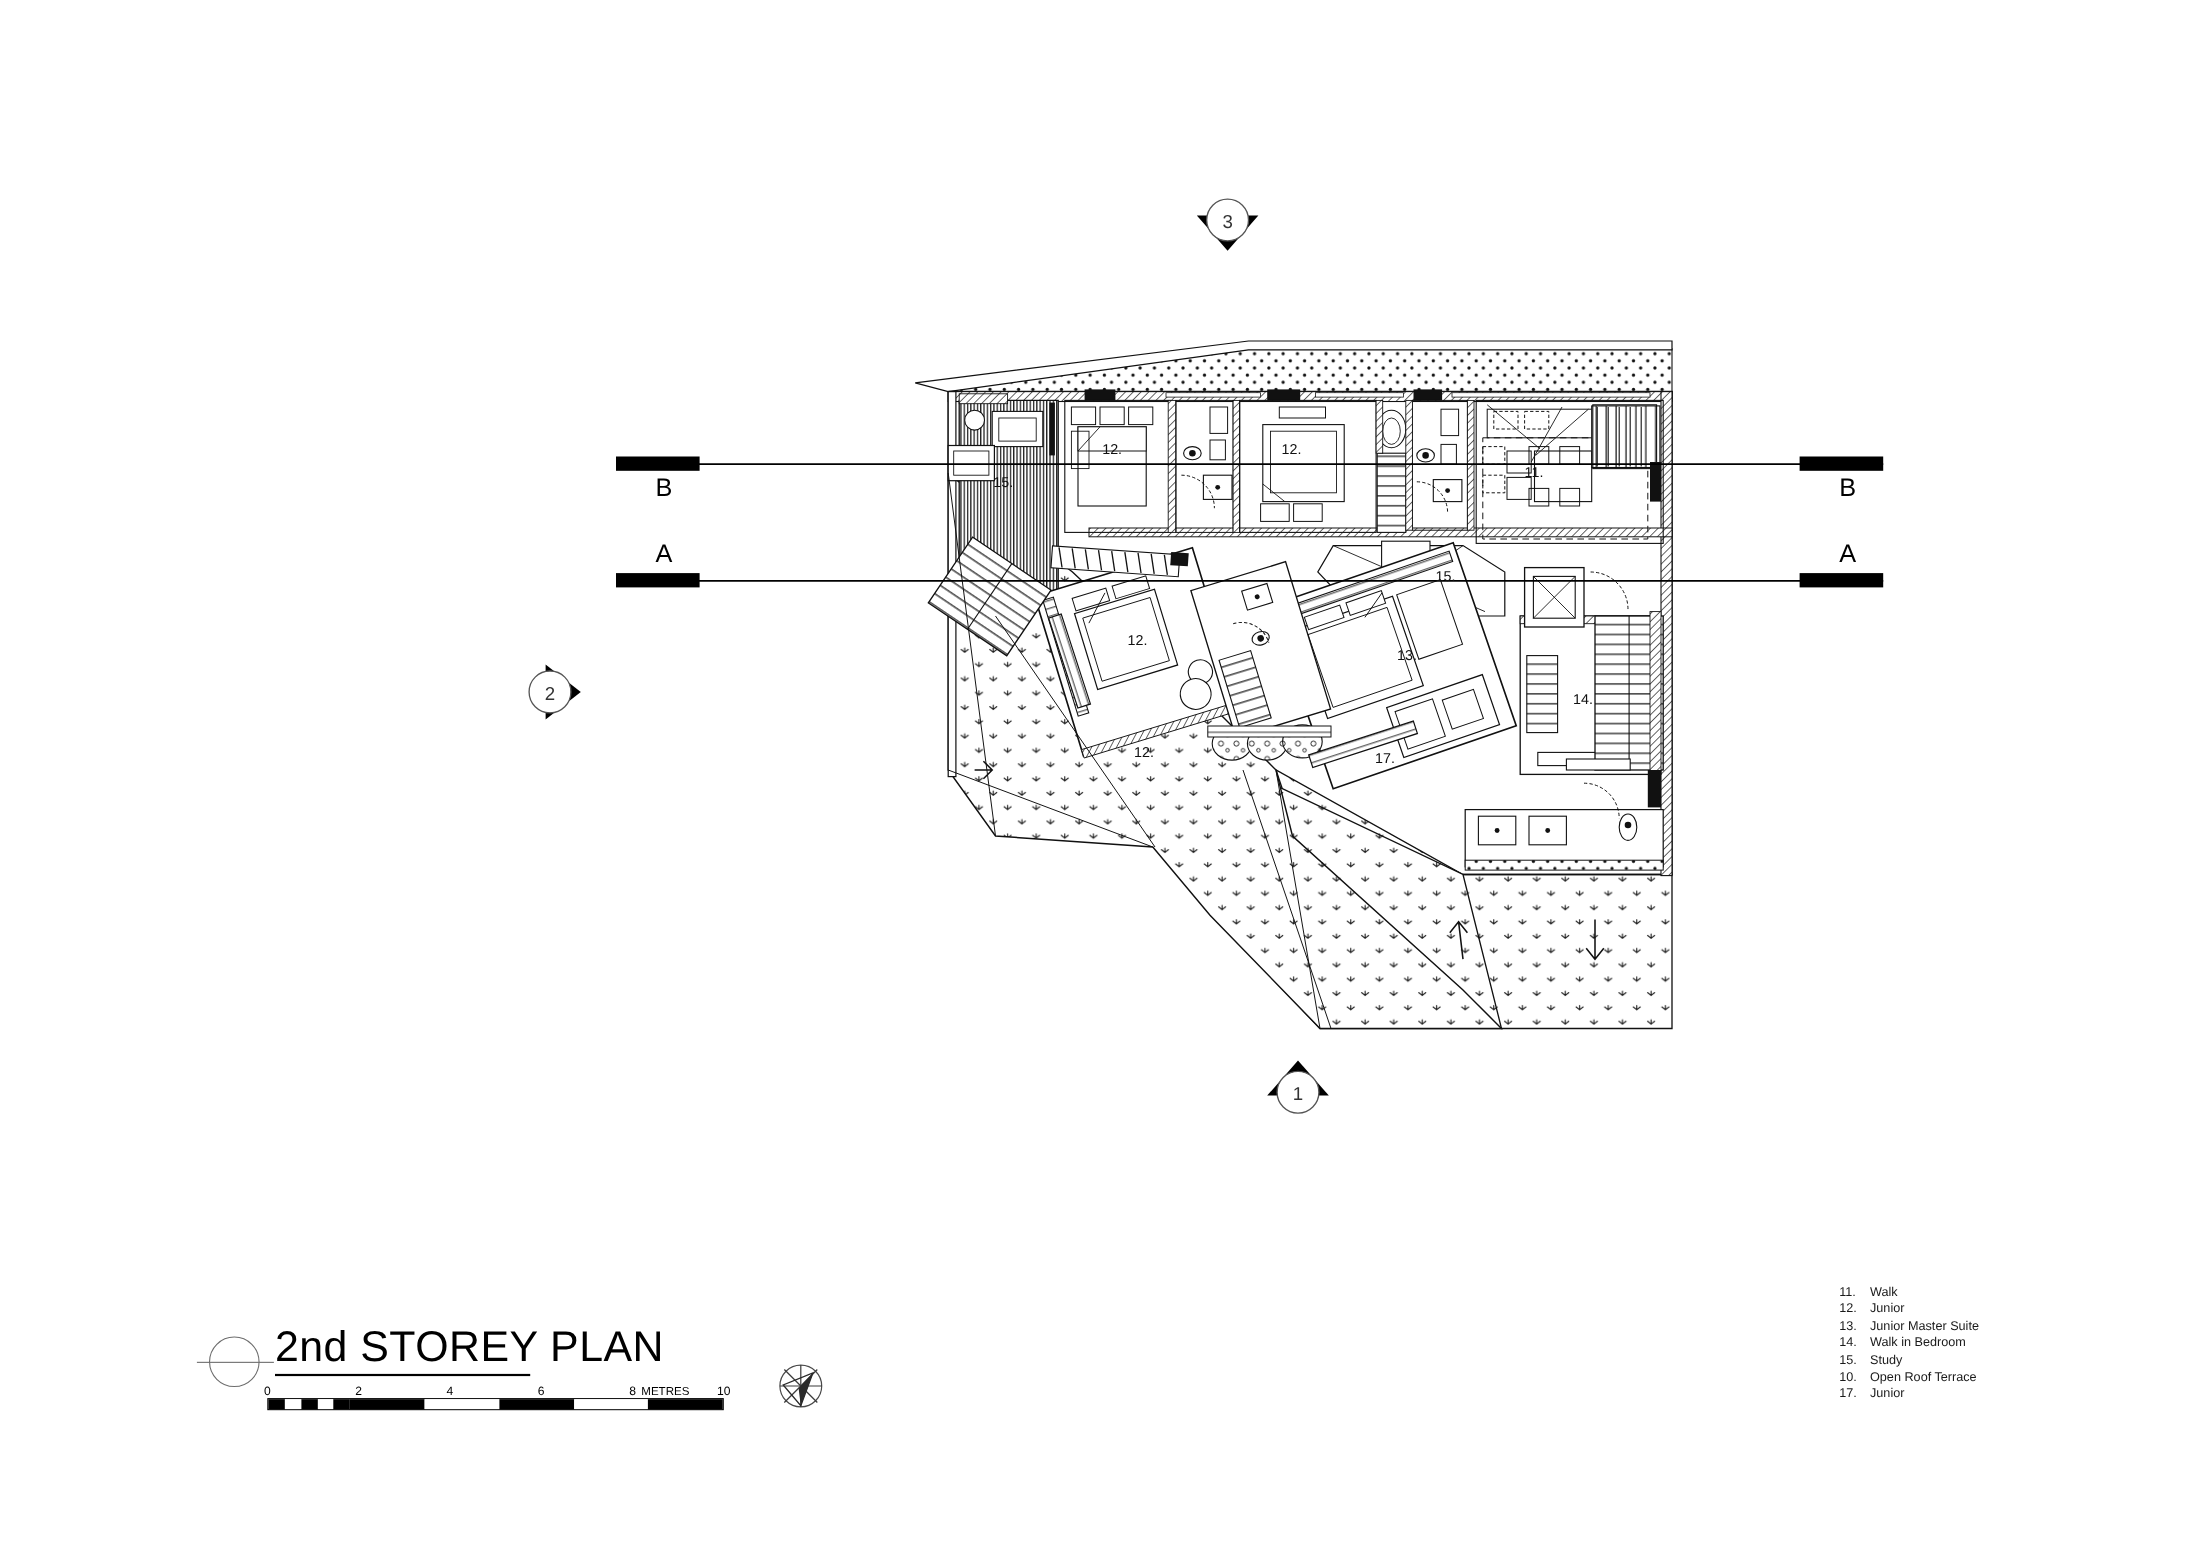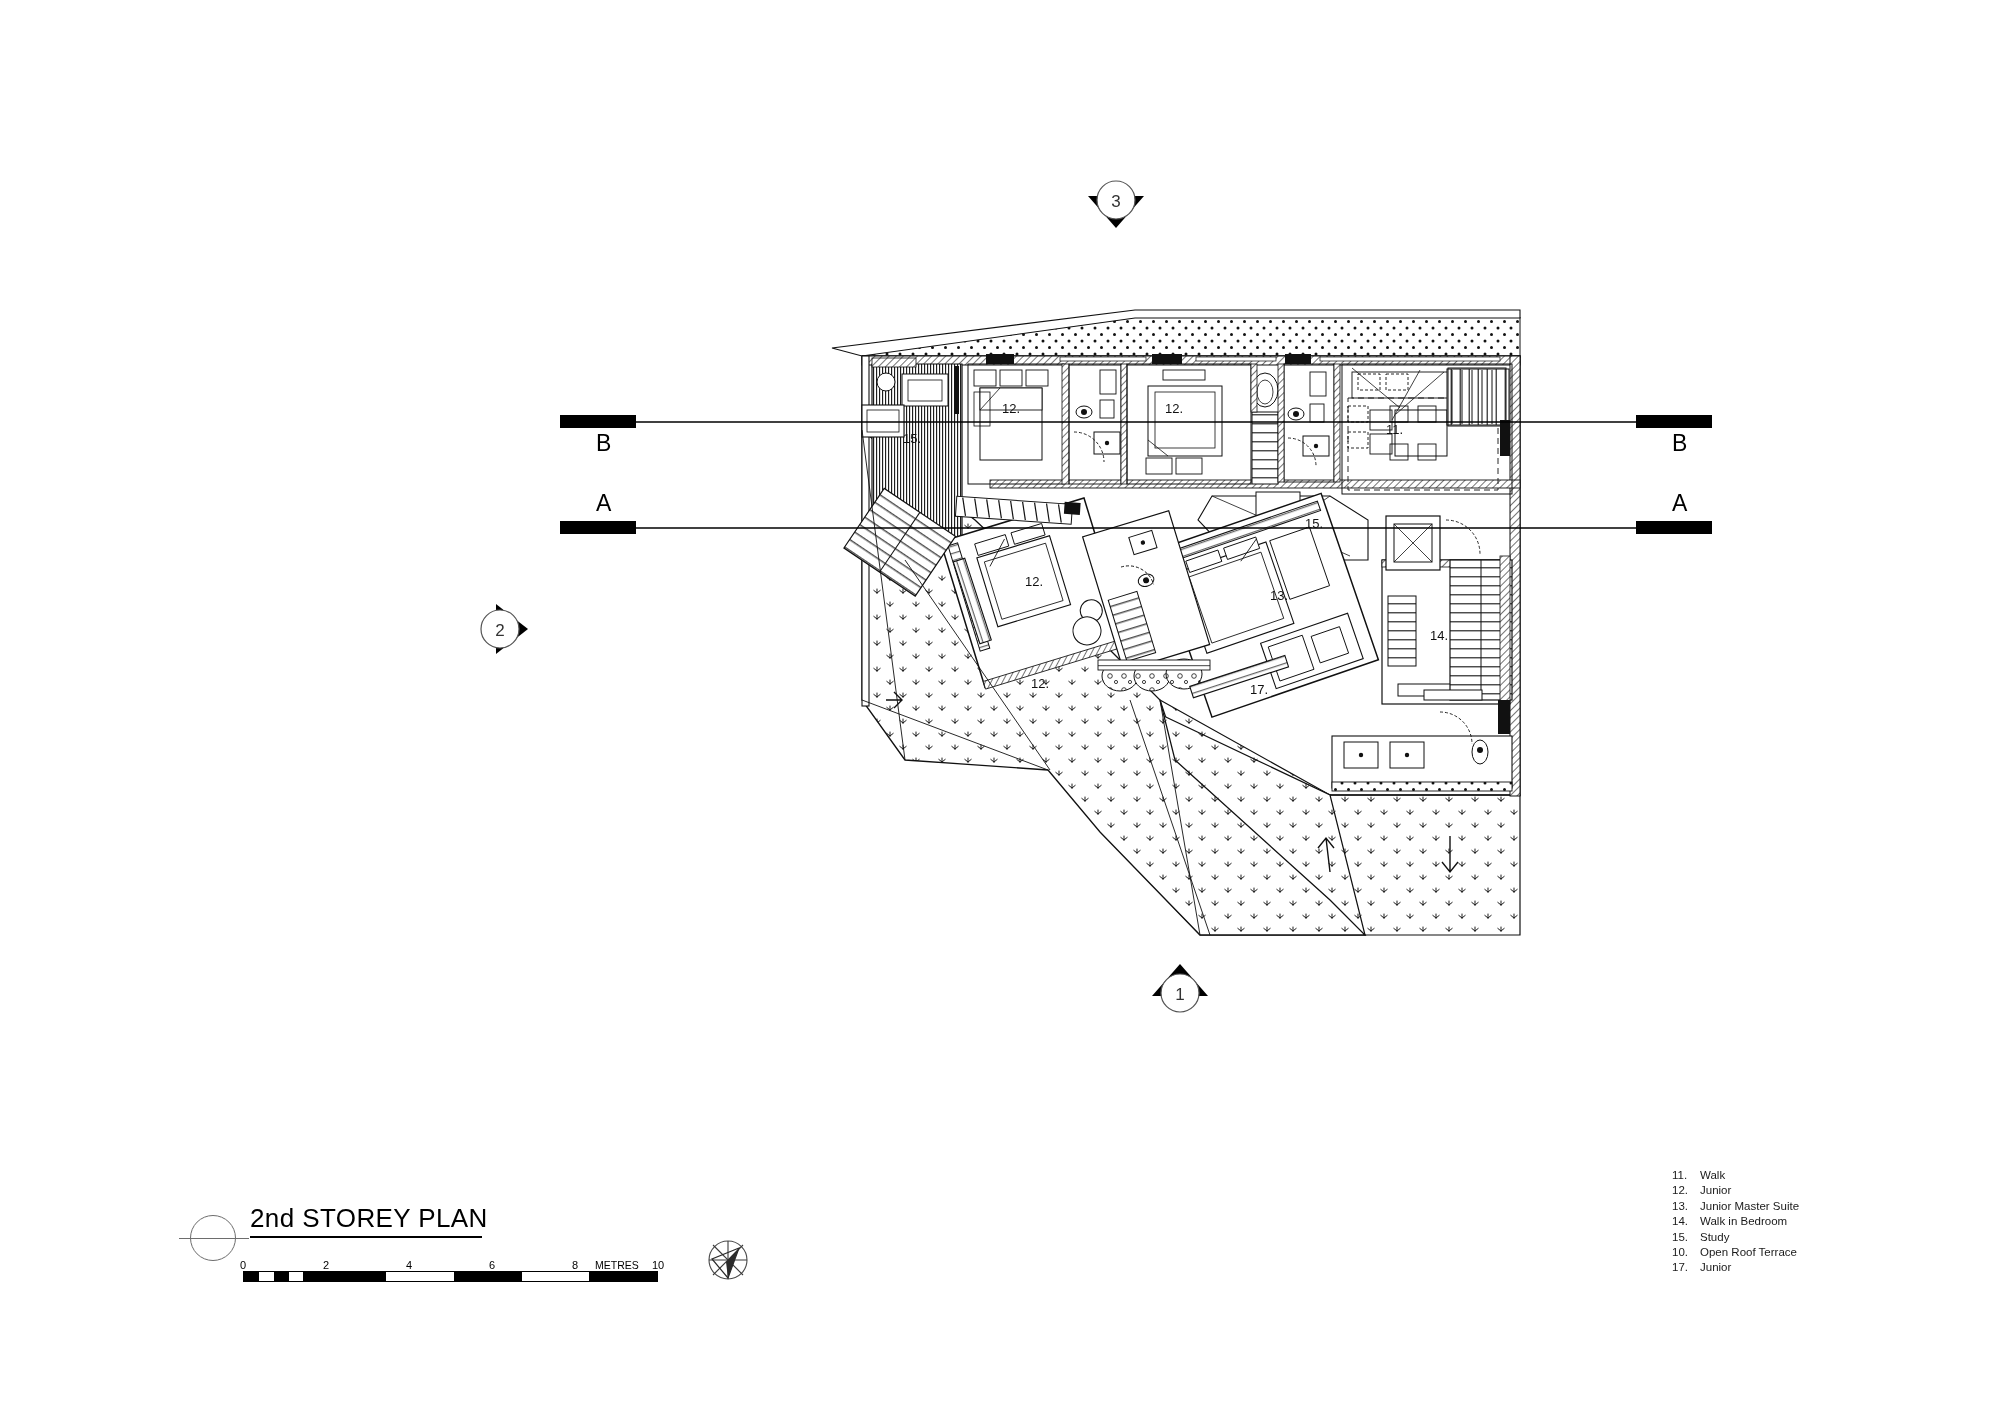--- a/index.html
+++ b/index.html
@@ -33,21 +33,21 @@
   }
   .title-circle::after {
     content: "";
     position: absolute;
     left: -12px; top: 50%;
     width: 70px; height: 1.2px;
     background: #6d6d6d;
   }
   .title-text-wrap { margin-left: 14px; position: relative; }
   .plan-title {
-    font-size: 26px;
+    font-size: 39px;
     letter-spacing: 0.4px;
     color: #000;
     white-space: nowrap;
     line-height: 1;
     padding-bottom: 5px;
     font-weight: 400;
   }
   .title-rule {
     height: 1.6px; background: #000;
     width: 232px;
@@ -67,21 +67,21 @@
     font-size: 11px;
     color: #000;
     transform: translateX(-50%);
     white-space: nowrap;
     bottom: 0;
   }
   .scale-unit {
     position: absolute;
     font-size: 10.5px;
     color: #000;
-    left: 352px; bottom: 0;
+    left: 340px; bottom: 0;
     white-space: nowrap;
   }
   .scale-bars {
     position: relative;
     height: 11px;
     border: 1.1px solid #000;
     display: flex;
   }
   .sbseg { height: 100%; }
   .sbseg.on { background: #000; }

